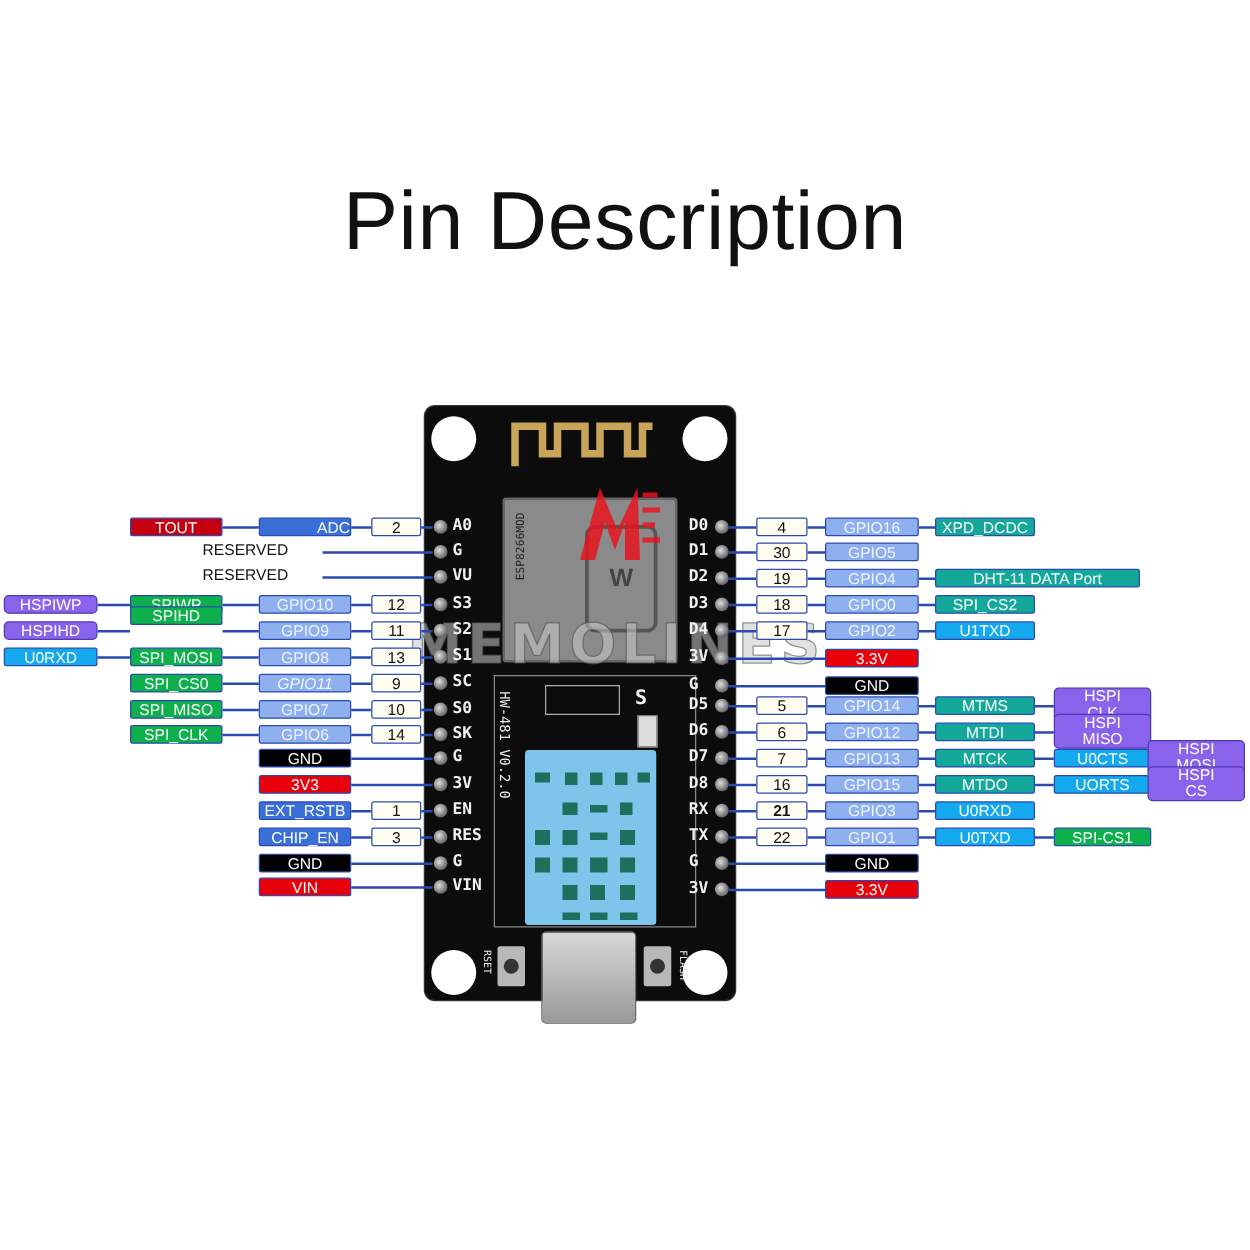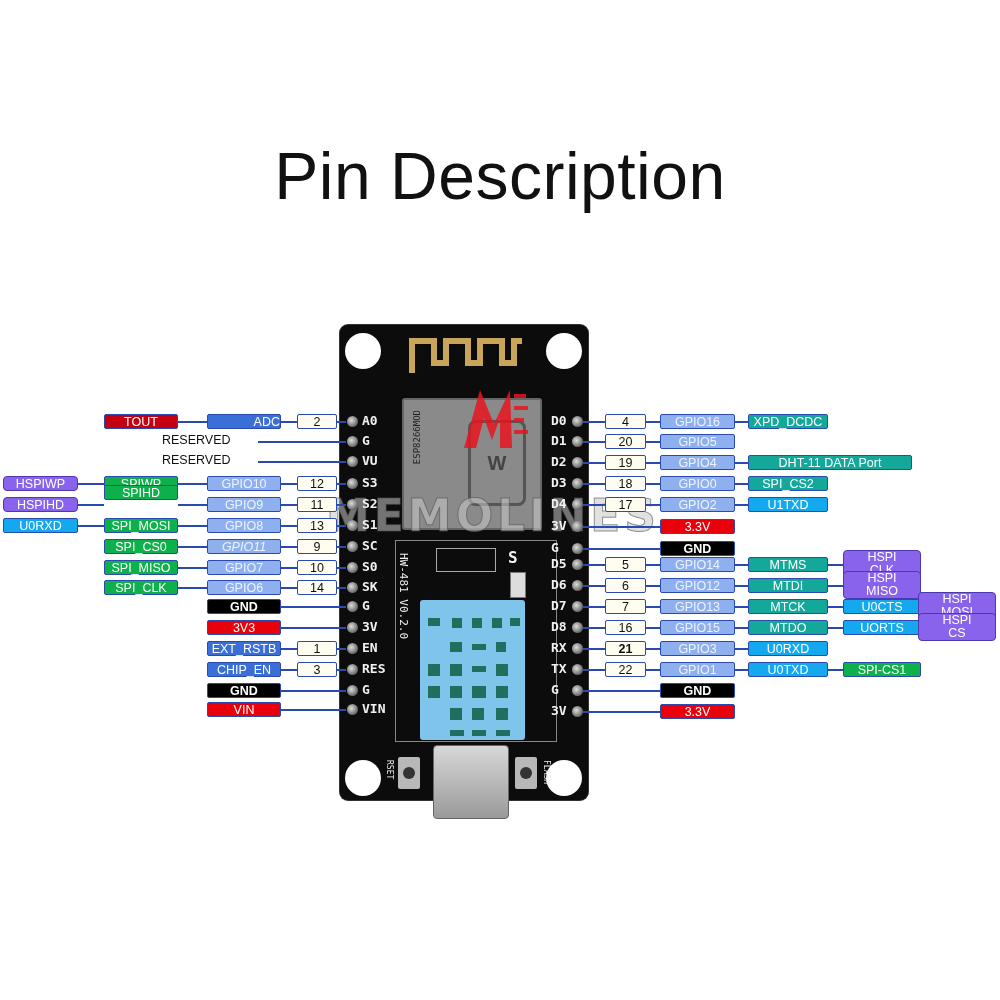--- a/index.html
+++ b/index.html
@@ -8,21 +8,21 @@
   .lbl { position:absolute; height:15px; line-height:15px; font-size:12.5px; text-align:center; color:#fff; border:1.5px solid #2a4ab0; border-radius:2px; box-sizing:border-box; white-space:nowrap; font-family:"Liberation Sans", sans-serif; }
   .num { background:#fffdf0; color:#111; }
   .red { background:#e8000a; }
   .dred { background:#c40010; }
   .blue { background:#3a6fd8; }
   .lblue { background:#8fb0ee; color:#eef3ff; }
   .green { background:#0db04a; }
   .teal { background:#14a89a; }
   .cyan { background:#14a9ee; }
   .purple { background:#8a63ec; border-color:#4a3ab0; border-radius:4px; }
-  .black { background:#000;font-weight:bold; }
+  .black { background:#000; }
   .tall { height:28px; line-height:13px; padding-top:0px; }
   .res { position:absolute; font-size:12.5px; color:#111; }
   .line { position:absolute; height:1.5px; background:#2a4ab0; }
   .board { position:absolute; left:340px; top:325px; width:248px; height:475px; background:#0c0c0c; border-radius:8px; box-shadow:0 0 0 1px #333; }
   .hole { position:absolute; width:36px; height:36px; background:#fff; border-radius:50%; }
   .pin { position:absolute; width:11px; height:11px; border-radius:50%; background:radial-gradient(circle at 40% 40%, #ddd, #777 60%, #333); }
   .pinlbl { position:absolute; color:#f0f0f0; font-size:13px; font-weight:bold; font-family:"DejaVu Sans Mono", monospace; }
   .module { position:absolute; left:402px; top:398px; width:136px; height:128px; background:#8a8a8a; border:2px solid #666; border-radius:3px; }
   .antenna { position:absolute; left:404px; top:333px; width:126px; height:50px; }
   .dht { position:absolute; left:420px; top:600px; width:105px; height:140px; background:#7fc4ea; border-radius:3px; }
@@ -266,21 +266,21 @@
     <div class="" style="position: absolute; left: 0px; top: 0px;">
       <div class="line" style="left: 583px; top: 421px; width: 22px;"></div>
       <div class="lbl num" style="left: 605px; top: 414px; width: 41px;">4</div>
       <div class="line" style="left: 646px; top: 421px; width: 14px;"></div>
       <div class="lbl lblue" style="left: 660px; top: 414px; width: 75px; height: 15px;">GPIO16</div>
       <div class="line" style="left: 735px; top: 421px; width: 13px;"></div>
       <div class="lbl teal" style="left: 748px; top: 414px; width: 80px; height: 15px;">XPD_DCDC</div>
     </div>
     <div class="" style="position: absolute; left: 0px; top: 0px;">
       <div class="line" style="left: 583px; top: 441px; width: 22px;"></div>
-      <div class="lbl num" style="left: 605px; top: 434px; width: 41px;">20</div>
+      <div class="lbl num" style="left: 605px; top: 434px; width: 41px;">30</div>
       <div class="line" style="left: 646px; top: 441px; width: 14px;"></div>
       <div class="lbl lblue" style="left: 660px; top: 434px; width: 75px; height: 15px;">GPIO5</div>
     </div>
     <div class="" style="position: absolute; left: 0px; top: 0px;">
       <div class="line" style="left: 583px; top: 462px; width: 22px;"></div>
       <div class="lbl num" style="left: 605px; top: 455px; width: 41px;">19</div>
       <div class="line" style="left: 646px; top: 462px; width: 14px;"></div>
       <div class="lbl lblue" style="left: 660px; top: 455px; width: 75px; height: 15px;">GPIO4</div>
       <div class="line" style="left: 735px; top: 462px; width: 13px;"></div>
       <div class="lbl teal" style="left: 748px; top: 455px; width: 164px; height: 15px;">DHT-11 DATA Port</div>

